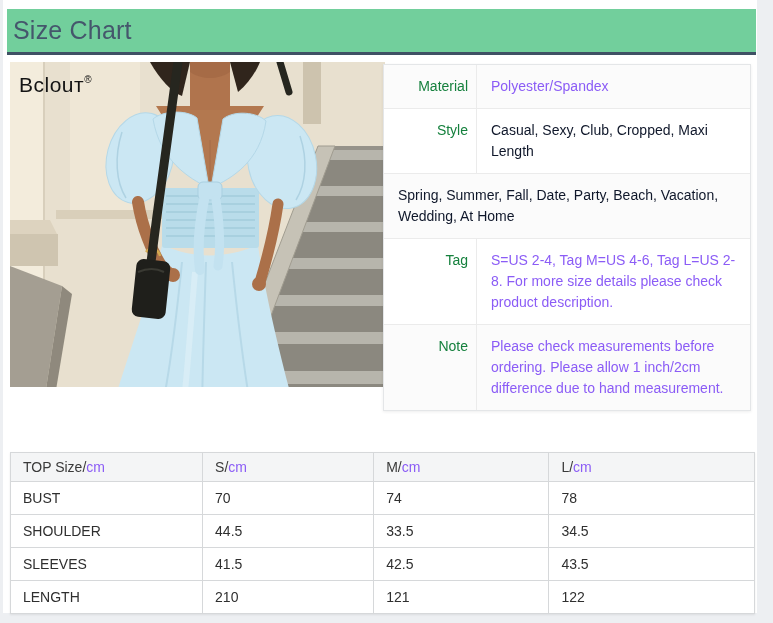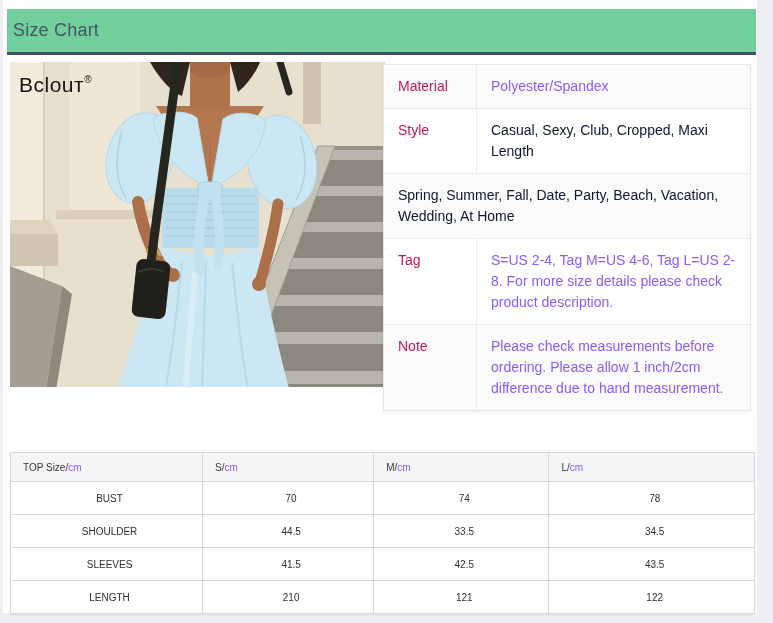--- a/index.html
+++ b/index.html
@@ -10,21 +10,21 @@
     -webkit-font-smoothing:antialiased;
   }
   .card{position:absolute;left:3px;top:0;width:754px;height:613px;background:#fff;}
 
   
   .titlebar{
     position:absolute;left:4px;top:9px;width:749px;height:46px;
     box-sizing:border-box;background:#72cf9c;border-bottom:3px solid #3f5164;
     display:flex;align-items:center;
   }
-  .titlebar .title{font-size:18px;color:#45566c;padding-left:6px;letter-spacing:.2px;}
+  .titlebar .title{font-size:25px;color:#45566c;padding-left:6px;letter-spacing:.2px;}
 
   
   .photo{position:absolute;left:7px;top:62px;width:375px;height:325px;overflow:hidden;background:#e8e0cf;}
   .photo svg{position:absolute;left:0;top:0;display:block;}
   .brand{
     position:absolute;left:9px;top:11px;z-index:2;
     font-size:21px;color:#141414;letter-spacing:.5px;font-weight:500;
   }
   .brand sup{font-size:10px;vertical-align:9px;font-weight:400;}
 
@@ -32,37 +32,37 @@
   .info{
     position:absolute;left:380px;top:64px;width:368px;box-sizing:border-box;
     background:#fff;border:1px solid #e4e6e8;box-shadow:0 1px 3px rgba(0,0,0,.07);
     z-index:3;font-size:14px;
   }
   .info-row{display:flex;border-bottom:1px solid #ebebeb;}
   .info-row:nth-child(odd){background:#fbfbfb;}
   .info-row:last-child{border-bottom:none;}
   .info-label{
     flex:none;width:70px;padding:11px 8px 11px 14px;
-    border-right:1px solid #ebebeb;color:#be185d;line-height:1.5;
+    border-right:1px solid #ebebeb;color:#15803d;line-height:1.5;text-align:right;
   }
   .info-value{flex:1;padding:11px 8px 11px 14px;color:#0f172a;line-height:1.5;}
   .red{color:#8b5cf6;}
 
   
   .size-table{
     position:absolute;left:7px;top:452px;width:745px;z-index:3;
     border-collapse:collapse;table-layout:fixed;background:#fff;
-    font-size:10px;color:#2f2f2f;box-shadow:0 1px 2px rgba(0,0,0,.08);
+    font-size:14px;color:#2f2f2f;box-shadow:0 1px 2px rgba(0,0,0,.08);
   }
   .size-table th,.size-table td{
     border:1px solid #d6d8da;text-align:left;font-weight:normal;
     padding:0 6px 0 12px;overflow:hidden;white-space:nowrap;
   }
   .size-table thead th{height:28px;background:#f4f5f6;color:#3a3a3a;}
-  .size-table tbody td{height:32px;text-align:center;}
+  .size-table tbody td{height:32px;}
   .size-table th:nth-child(1),.size-table td:nth-child(1){width:25.9%;}
   .size-table th:nth-child(2),.size-table td:nth-child(2){width:22.8%;}
   .size-table th:nth-child(3),.size-table td:nth-child(3){width:23.4%;}
   .size-table th:nth-child(4),.size-table td:nth-child(4){width:27.9%;}
 </style>
 </head>
 <body>
 
 <div class="card">
 

